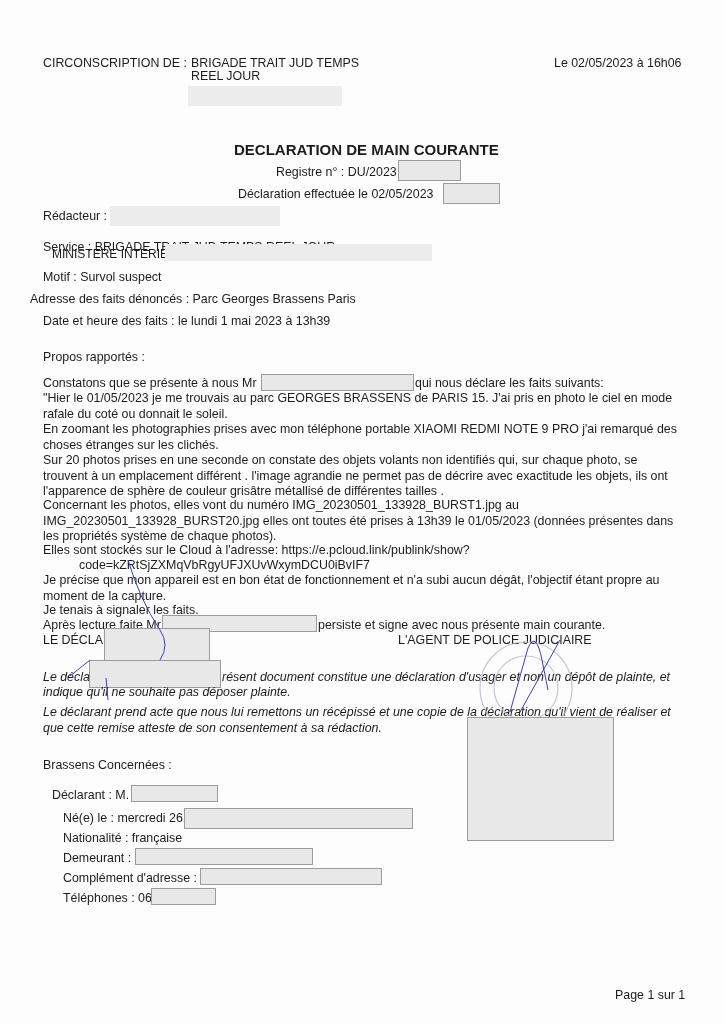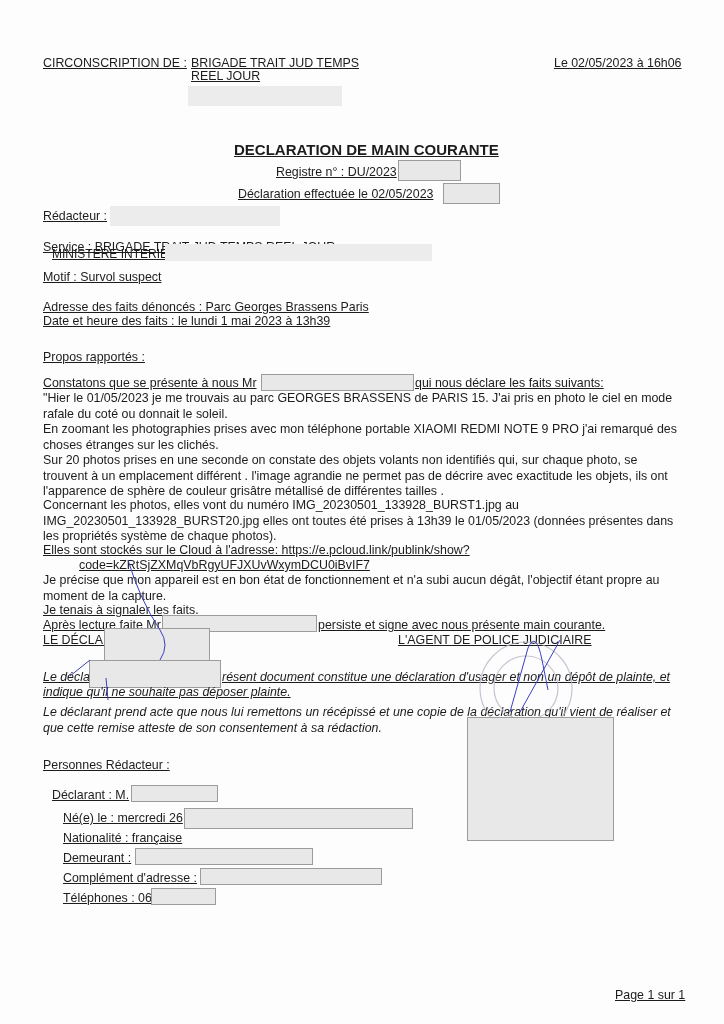--- a/index.html
+++ b/index.html
@@ -1,18 +1,18 @@
 <!DOCTYPE html>
 <html><head>
 <meta charset="utf-8">
 <style>
   html, body { margin:0; padding:0; }
   body { width:724px; height:1024px; background:#fdfdfd; position:relative; overflow:hidden;
          font-family:"Liberation Sans", sans-serif; color:#1c1c1c; font-size:12.4px; }
-  .abs { position:absolute; white-space:nowrap;text-decoration:underline; }
+  .abs { position:absolute; white-space:nowrap; }
   .redact { position:absolute; background:#e8e8e8; border:1px solid #9c9c9c; box-sizing:border-box; }
   .redact.soft { border:none; background:#ececec; }
   .title { font-weight:bold; font-size:15px; }
   .small { font-size:12px; }
   .ital { font-style:italic; }
   .para { position:absolute; left:43px; width:640px; line-height:15.6px; white-space:normal; }
   .sig { position:absolute; left:0; top:0; pointer-events:none; }
 </style>
 </head>
 <body>
@@ -28,21 +28,21 @@
 <div class="redact" style="left:398px;top:160px;width:63px;height:21px;"></div>
 <div class="abs" style="left:238px;top:187px;">Déclaration effectuée le 02/05/2023</div>
 <div class="redact" style="left:443px;top:183px;width:57px;height:21px;"></div>
 
 <div class="abs" style="left:43px;top:209px;">Rédacteur :</div>
 <div class="redact soft" style="left:110px;top:206px;width:170px;height:20px;"></div>
 <div class="abs" style="left:43px;top:231px;margin-top:9px;">Service : BRIGADE TRAIT JUD TEMPS REEL JOUR</div>
 <div class="abs small" style="left:52px;top:247px;">MINISTERE INTERIEUR :</div>
 <div class="redact soft" style="left:165px;top:244px;width:267px;height:17px;"></div>
 <div class="abs" style="left:43px;top:270px;">Motif : Survol suspect</div>
-<div class="abs" style="left:43px;top:292px;margin-top:8px;">Adresse des faits dénoncés : Parc Georges Brassens Paris</div>
+<div class="abs" style="left:30px;top:292px;">Adresse des faits dénoncés : Parc Georges Brassens Paris</div>
 <div class="abs" style="left:43px;top:314px;">Date et heure des faits : le lundi 1 mai 2023 à 13h39</div>
 
 <div class="abs" style="left:43px;top:350px;">Propos rapportés :</div>
 <div class="abs" style="left:43px;top:376px;">Constatons que se présente à nous Mr</div>
 <div class="redact" style="left:261px;top:374px;width:153px;height:17px;"></div>
 <div class="abs" style="left:415px;top:376px;">qui nous déclare les faits suivants:</div>
 
 <div class="para" style="top:391px;">"Hier le 01/05/2023 je me trouvais au parc GEORGES BRASSENS de PARIS 15. J'ai pris en photo le ciel en mode rafale du coté ou donnait le soleil.</div>
 <div class="para" style="top:422px;">En zoomant les photographies prises avec mon téléphone portable XIAOMI REDMI NOTE 9 PRO j'ai remarqué des choses étranges sur les clichés.</div>
 <div class="para" style="top:453px;">Sur 20 photos prises en une seconde on constate des objets volants non identifiés qui, sur chaque photo, se trouvent à un emplacement différent . l'image agrandie ne permet pas de décrire avec exactitude les objets, ils ont l'apparence de sphère de couleur grisâtre métallisé de différentes tailles .</div>
@@ -73,21 +73,21 @@
   <g stroke="#3a3fc0" fill="none" stroke-width="1">
     <path d="M510 712 L528 648 Q536 630 542 660 L548 690"></path>
     <path d="M520 712 L560 640"></path>
     <path d="M128 560 Q140 600 160 630 Q170 645 160 660"></path>
     <path d="M90 660 L70 676"></path>
     <path d="M106 678 L108 700"></path>
   </g>
 </svg>
 <div class="redact" style="left:467px;top:717px;width:147px;height:124px;"></div>
 
-<div class="abs" style="left:43px;top:758px;">Personnes Rédacteur :</div>
+<div class="abs" style="left:43px;top:758px;">Brassens Concernées :</div>
 <div class="abs" style="left:52px;top:788px;">Déclarant : M.</div>
 <div class="redact" style="left:131px;top:785px;width:87px;height:17px;"></div>
 <div class="abs" style="left:63px;top:811px;">Né(e) le : mercredi 26</div>
 <div class="redact" style="left:184px;top:808px;width:229px;height:21px;"></div>
 <div class="abs" style="left:63px;top:831px;">Nationalité : française</div>
 <div class="abs" style="left:63px;top:851px;">Demeurant :</div>
 <div class="redact" style="left:135px;top:848px;width:178px;height:17px;"></div>
 <div class="abs" style="left:63px;top:871px;">Complément d'adresse :</div>
 <div class="redact" style="left:200px;top:868px;width:182px;height:17px;"></div>
 <div class="abs" style="left:63px;top:891px;">Téléphones : 06</div>

